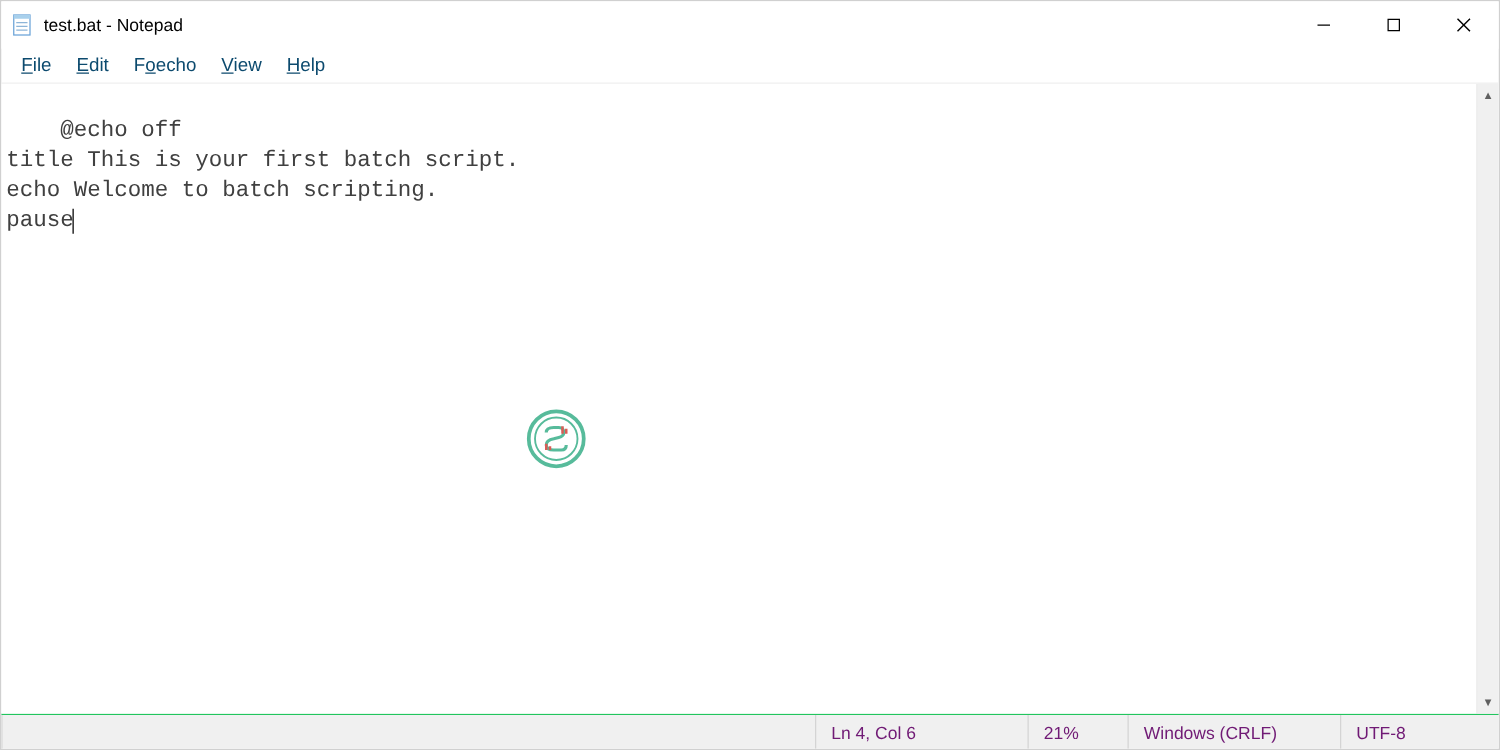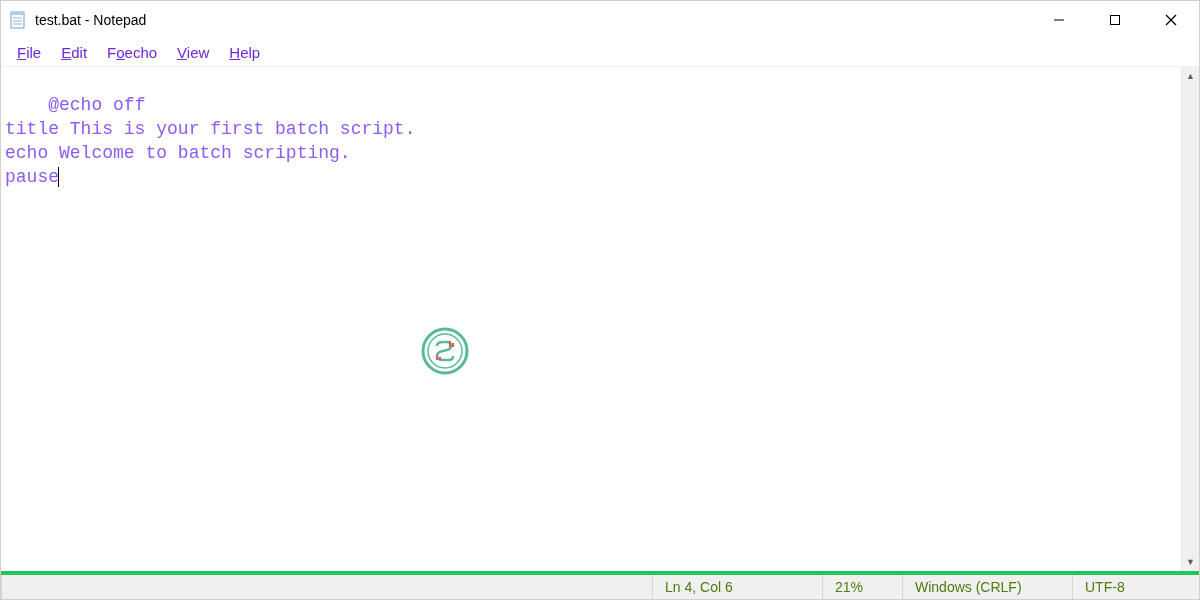--- a/index.html
+++ b/index.html
@@ -55,37 +55,37 @@
       height: 28px;
       display: flex;
       align-items: center;
       padding-left: 6px;
       border-bottom: 1px solid #f0f0f0;
       font-size: 15px;
     }
     .menu-item {
       padding: 4px 10px;
       cursor: pointer;
-      color: #6d28d9;
+      color: #0c4a6e;
     }
     .menu-item .underline {
       text-decoration: underline;
     }
     .editor-container {
       flex: 1;
       display: flex;
       position: relative;
       overflow: hidden;
     }
     .editor {
       flex: 1;
       font-family: Consolas, "Courier New", monospace;
       font-size: 18px;
       line-height: 24px;
-      color: #8b5cf6;
+      color: #404040;
       padding: 2px 4px;
       white-space: pre;
       outline: none;
       border: none;
       resize: none;
       overflow: auto;
       background: #ffffff;
       position: relative;
     }
     .editor-text {
@@ -121,23 +121,23 @@
     }
     .scroll-track {
       flex: 1;
       background: #f0f0f0;
     }
     .statusbar {
       height: 28px;
       display: flex;
       align-items: stretch;
       background: #f0f0f0;
-      border-top: 4px solid #22c55e;
+      border-top: 1px solid #22c55e;
       font-size: 14px;
-      color: #4d7c0f;
+      color: #701a75;
       text-align: center;
     }
     .status-cell {
       display: flex;
       align-items: center;
       padding: 0 12px;
       border-left: 1px solid #d4d4d4;
     }
     .status-spacer {
       flex: 1;

